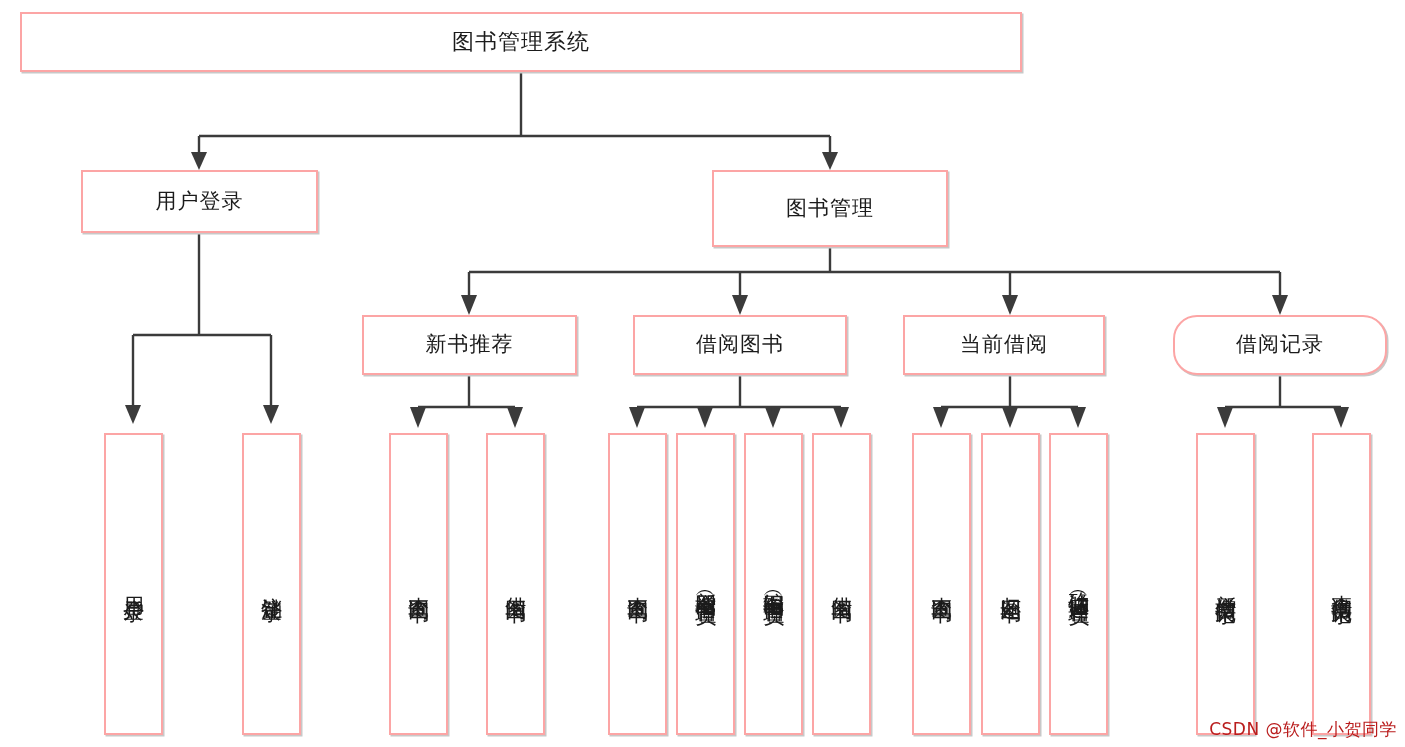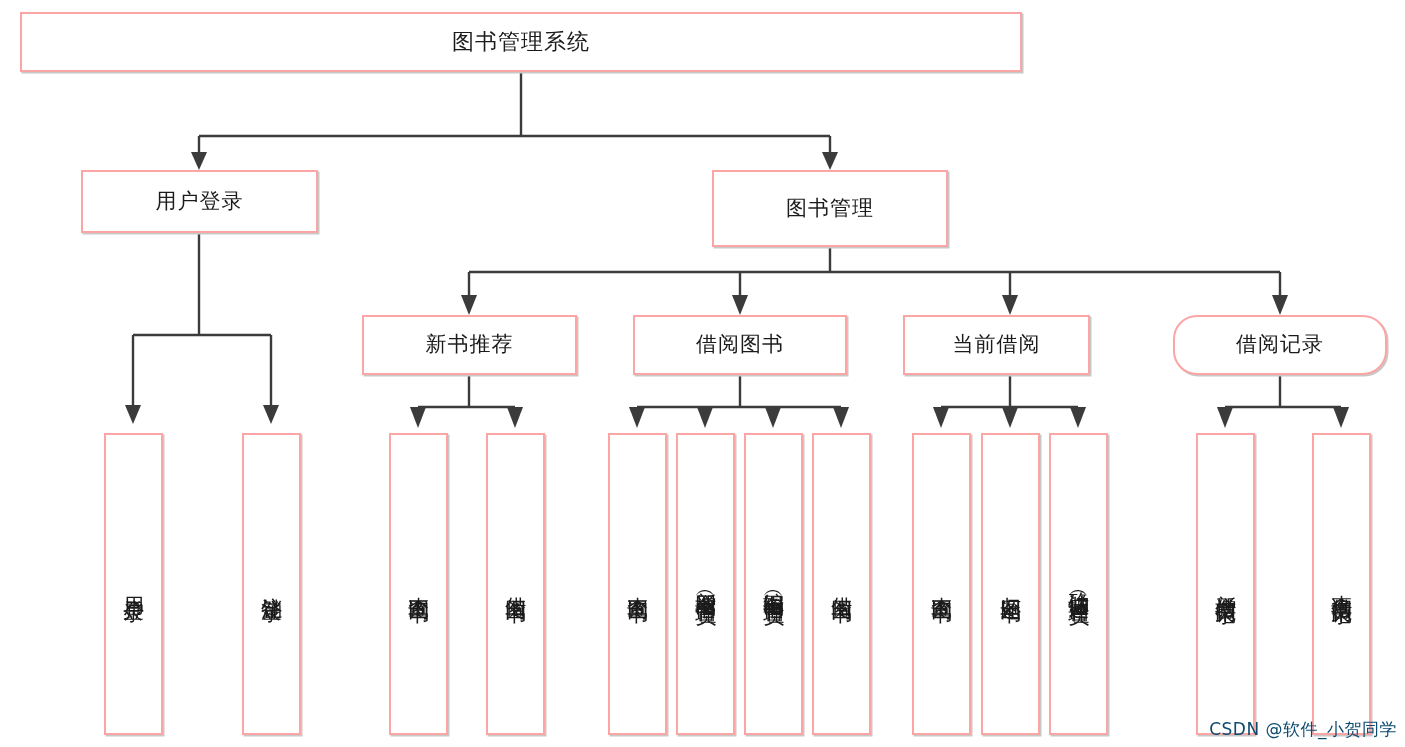--- a/index.html
+++ b/index.html
@@ -74,21 +74,21 @@
     text-orientation: upright;
     display: block;
     text-align: center;
   }
   
   #watermark {
     position: absolute;
     right: 8px;
     bottom: 6px;
     font-size: 17px;
-    color: #0c4a6e;
+    color: #b91c1c;
     letter-spacing: 0.5px;
     white-space: nowrap;
     user-select: none;
   }
 </style>
 </head>
 <body>
 
 <div id="canvas">
 
@@ -160,21 +160,21 @@
   <div class="node horiz" style="left:712px; top:170px; width:236px; height:77px;">
     <span>图书管理</span>
   </div>
 
   <div class="node horiz" style="left:362px; top:315px; width:215px; height:60px;">
     <span>新书推荐</span>
   </div>
   <div class="node horiz" style="left:633px; top:315px; width:214px; height:60px;">
     <span>借阅图书</span>
   </div>
-  <div class="node horiz" style="left:903px; top:315px; width:187px; height:60px;">
+  <div class="node horiz" style="left:903px; top:315px; width:202px; height:60px;">
     <span>当前借阅</span>
   </div>
   <div class="node horiz" style="left:1173px; top:315px; width:214px; height:60px;border-radius:24px;">
     <span>借阅记录</span>
   </div>
 
   <div class="node vert" style="left:104px; top:433px; width:59px; height:302px;">
     <span class="vlabel">用户登录</span>
   </div>
   <div class="node vert" style="left:242px; top:433px; width:59px; height:302px;">

